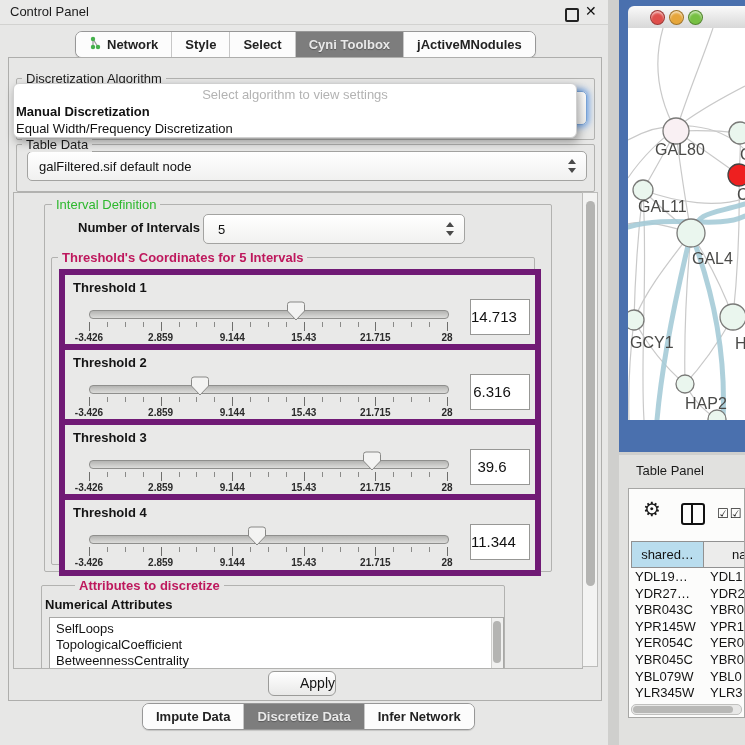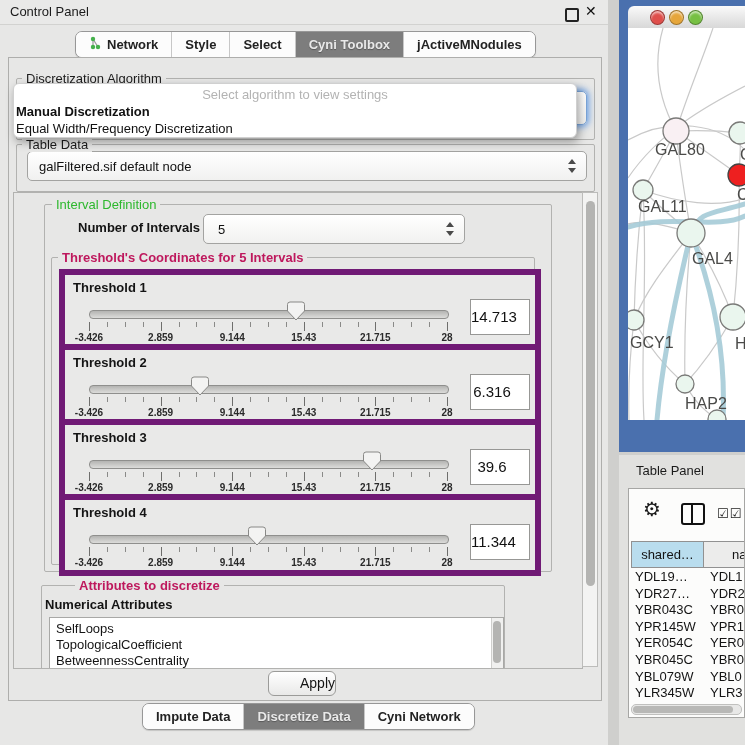--- a/index.html
+++ b/index.html
@@ -309,21 +309,21 @@
     <div class="btn" style="left:268px;top:671px;width:66px;height:23px;line-height:22px;">Apply</div>
 
     <div class="segbar" style="left:142px;top:703px;" id="bottomTabs">
         <div class="seg">
           <span>Impute Data</span>
         </div>
         <div class="seg sel">
           <span>Discretize Data</span>
         </div>
         <div class="seg">
-          <span>Cyni Network</span>
+          <span>Infer Network</span>
         </div>
       </div>
 
     <div class="popup" id="algPopup">
         <div class="popup-row hint">Select algorithm to view settings</div>
         <div class="popup-row bold">Manual Discretization</div>
         <div class="popup-row">Equal Width/Frequency Discretization</div>
       </div>
   </div>
 

